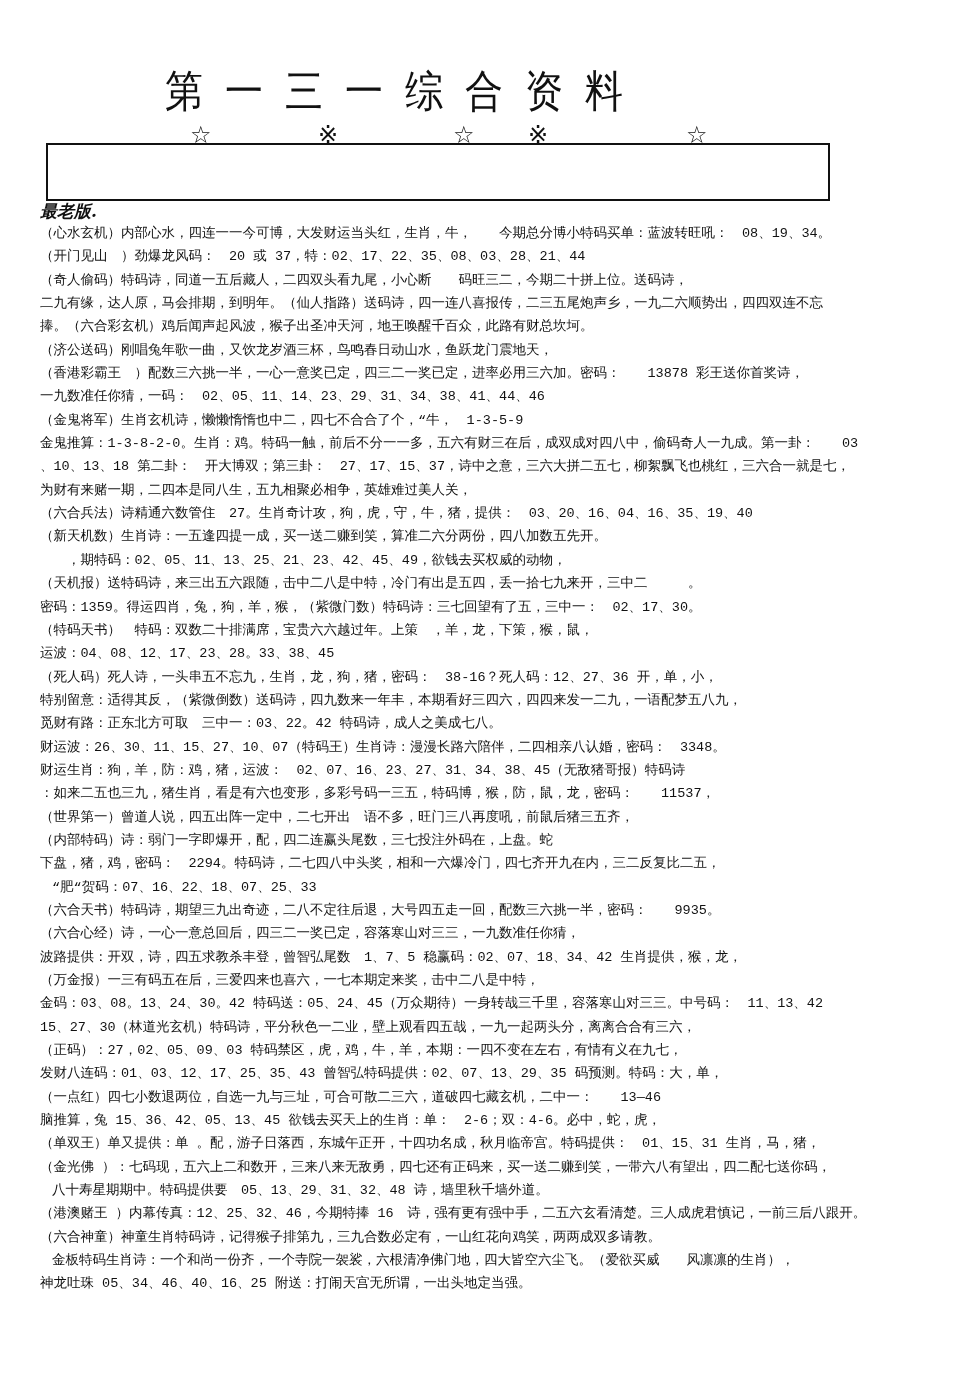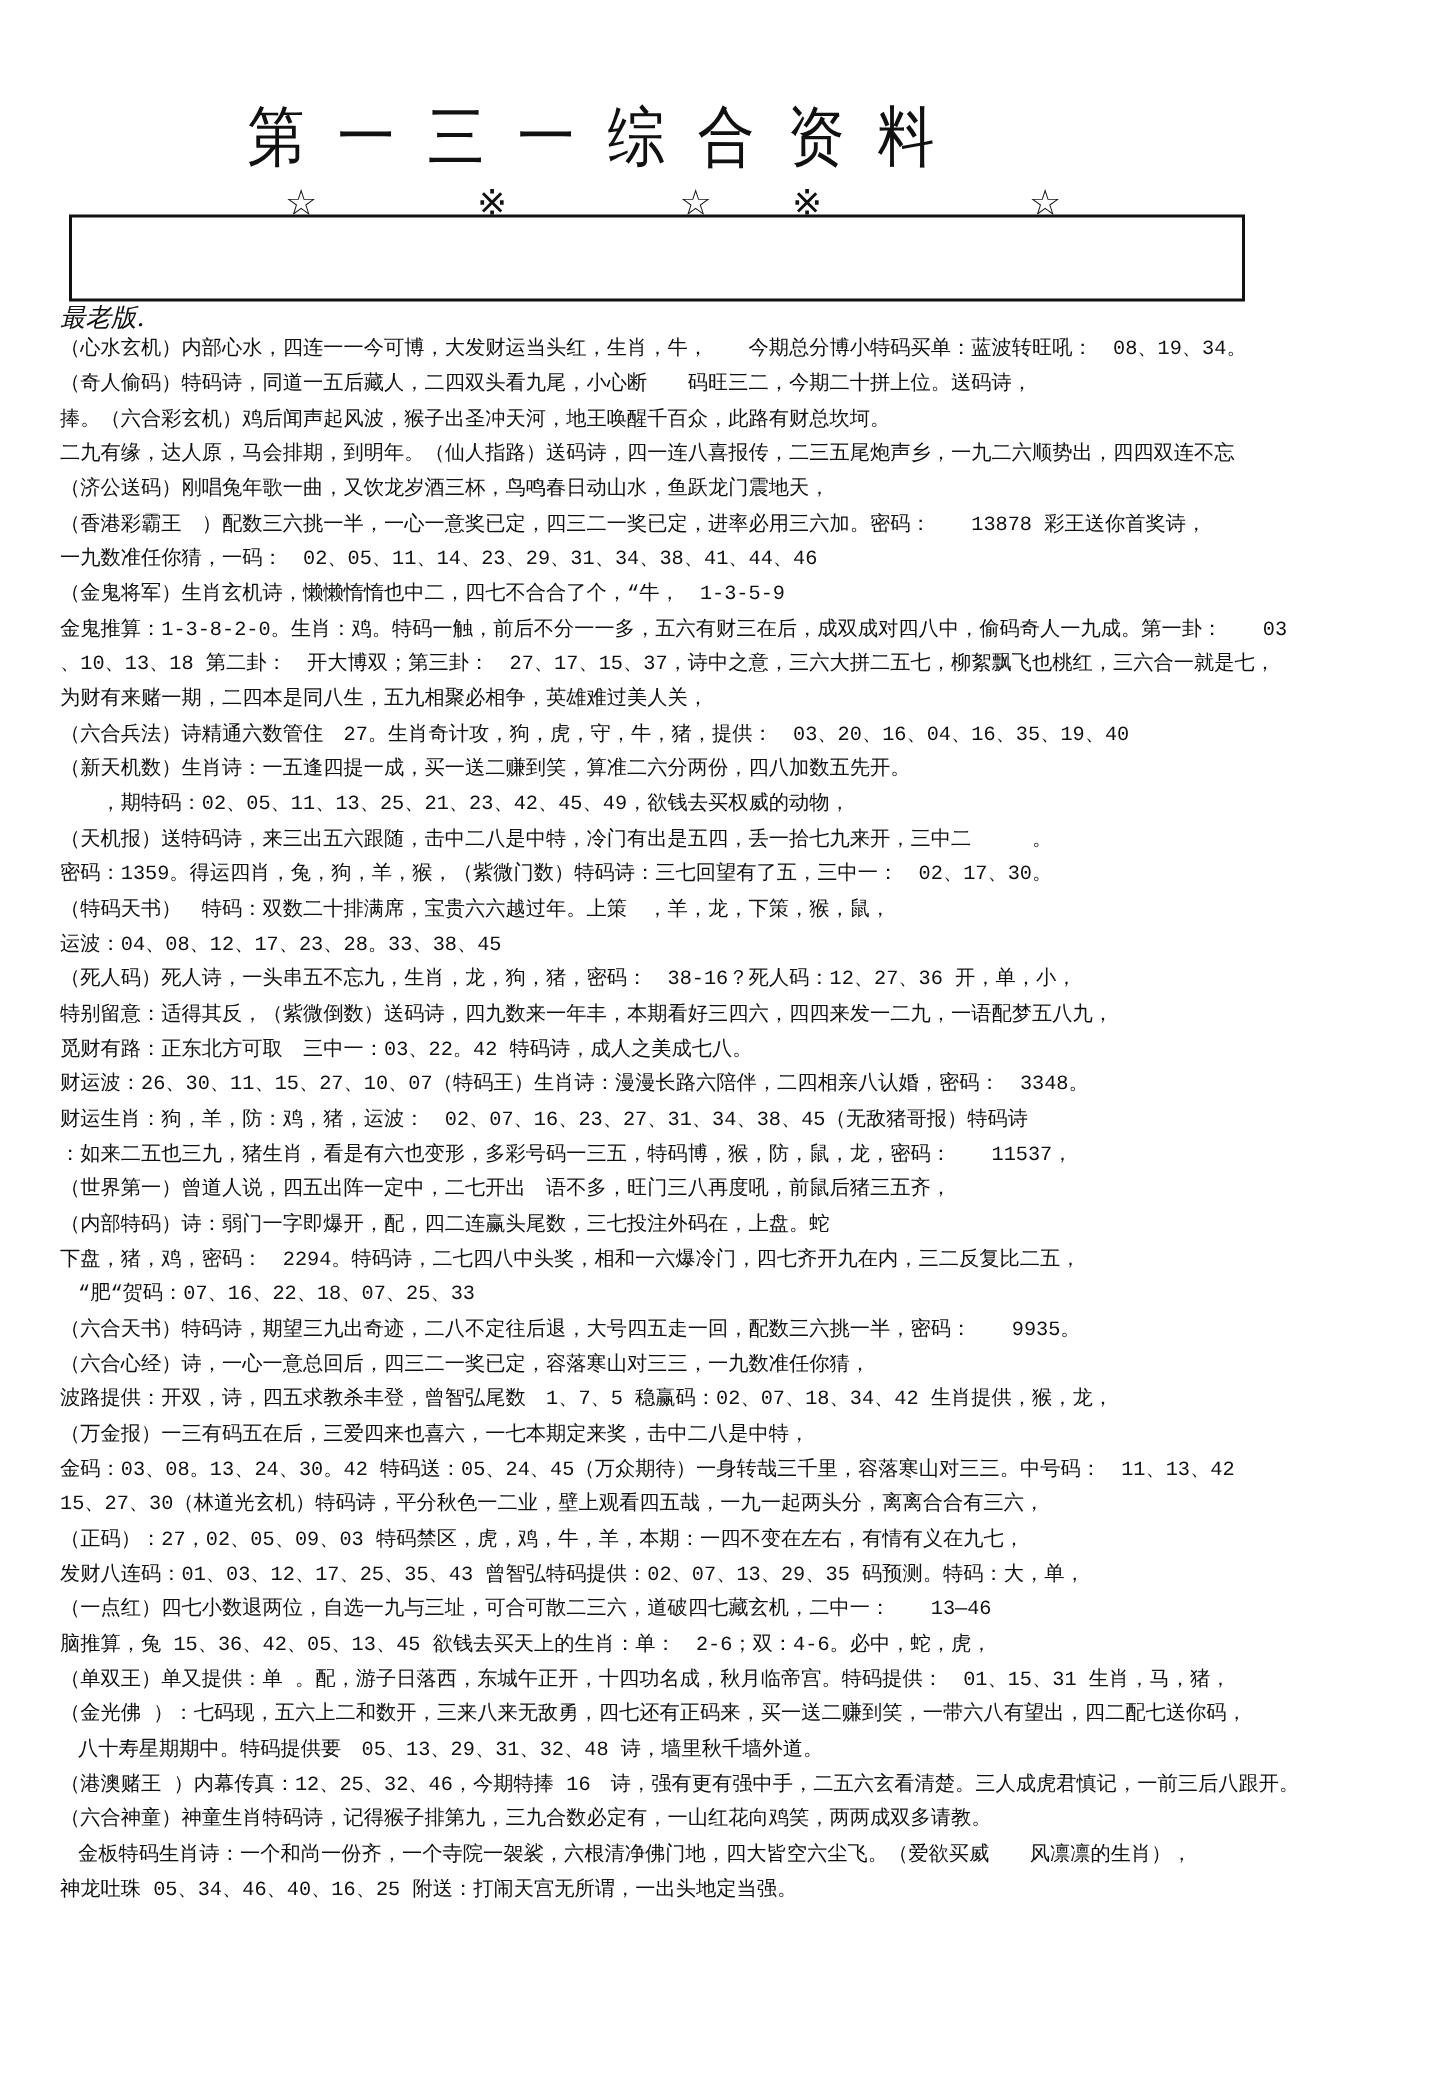--- a/index.html
+++ b/index.html
@@ -23,21 +23,21 @@
     position: absolute; top: 0; font-size: 24px; line-height: 26px;
     font-family: "DejaVu Sans", sans-serif; color: #111;
   }
   .blank-box {
     position: absolute; left: 46px; top: 143px;
     width: 780px; height: 54px;
     border: 2px solid #111; background: #fff;
   }
   .edition {
     position: absolute; left: 40px; top: 200px;
-    font-size: 17px; font-weight: normal; font-style: italic;
+    font-size: 17px; font-weight: bold; font-style: italic;
     font-family: "DejaVu Serif", serif;
   }
   .lines {
     position: absolute; left: 40px; top: 222px; width: 900px;
   }
   .line {
     height: 23.35px; line-height: 23.35px;
     font-size: 13.5px; white-space: nowrap;
     font-family: Liberation Mono, monospace;
   }
@@ -55,23 +55,24 @@
     <span class="ornament" style="left: 528px;">※</span>
     <span class="ornament" style="left: 686px;">☆</span>
   </div>
 
 <div class="blank-box"></div>
 
 <div class="edition">最老版.</div>
 
 <div class="lines" id="lines">
     <div class="line">（心水玄机）内部心水，四连一一今可博，大发财运当头红，生肖，牛，　　今期总分博小特码买单：蓝波转旺吼：　08、19、34。</div>
+    <div class="line">（开门见山　）劲爆龙风码：　20 或 37，特：02、17、22、35、08、03、28、21、44</div>
     <div class="line">（奇人偷码）特码诗，同道一五后藏人，二四双头看九尾，小心断　　码旺三二，今期二十拼上位。送码诗，</div>
+    <div class="line">二九有缘，达人原，马会排期，到明年。（仙人指路）送码诗，四一连八喜报传，二三五尾炮声乡，一九二六顺势出，四四双连不忘</div>
     <div class="line">捧。（六合彩玄机）鸡后闻声起风波，猴子出圣冲天河，地王唤醒千百众，此路有财总坎坷。</div>
-    <div class="line">二九有缘，达人原，马会排期，到明年。（仙人指路）送码诗，四一连八喜报传，二三五尾炮声乡，一九二六顺势出，四四双连不忘</div>
     <div class="line">（济公送码）刚唱兔年歌一曲，又饮龙岁酒三杯，鸟鸣春日动山水，鱼跃龙门震地天，</div>
     <div class="line">（香港彩霸王　）配数三六挑一半，一心一意奖已定，四三二一奖已定，进率必用三六加。密码：　　13878 彩王送你首奖诗，</div>
     <div class="line">一九数准任你猜，一码：　02、05、11、14、23、29、31、34、38、41、44、46</div>
     <div class="line">（金鬼将军）生肖玄机诗，懒懒惰惰也中二，四七不合合了个，“牛，　1-3-5-9</div>
     <div class="line">金鬼推算：1-3-8-2-0。生肖：鸡。特码一触，前后不分一一多，五六有财三在后，成双成对四八中，偷码奇人一九成。第一卦：　　03</div>
     <div class="line">、10、13、18 第二卦：　开大博双；第三卦：　27、17、15、37，诗中之意，三六大拼二五七，柳絮飘飞也桃红，三六合一就是七，</div>
     <div class="line">为财有来赌一期，二四本是同八生，五九相聚必相争，英雄难过美人关，</div>
     <div class="line">（六合兵法）诗精通六数管住　27。生肖奇计攻，狗，虎，守，牛，猪，提供：　03、20、16、04、16、35、19、40</div>
     <div class="line">（新天机数）生肖诗：一五逢四提一成，买一送二赚到笑，算准二六分两份，四八加数五先开。</div>
     <div class="line">　　，期特码：02、05、11、13、25、21、23、42、45、49，欲钱去买权威的动物，</div>

